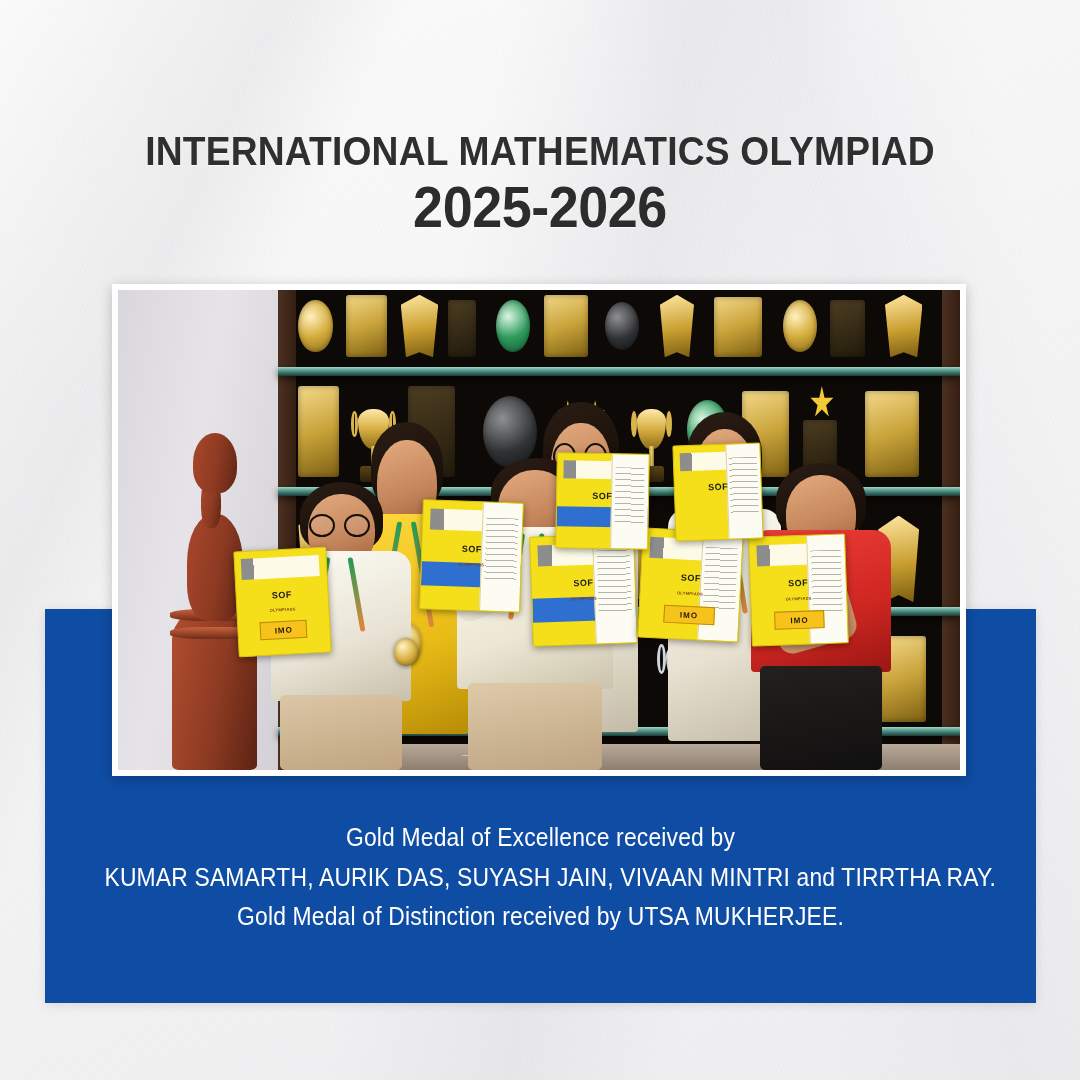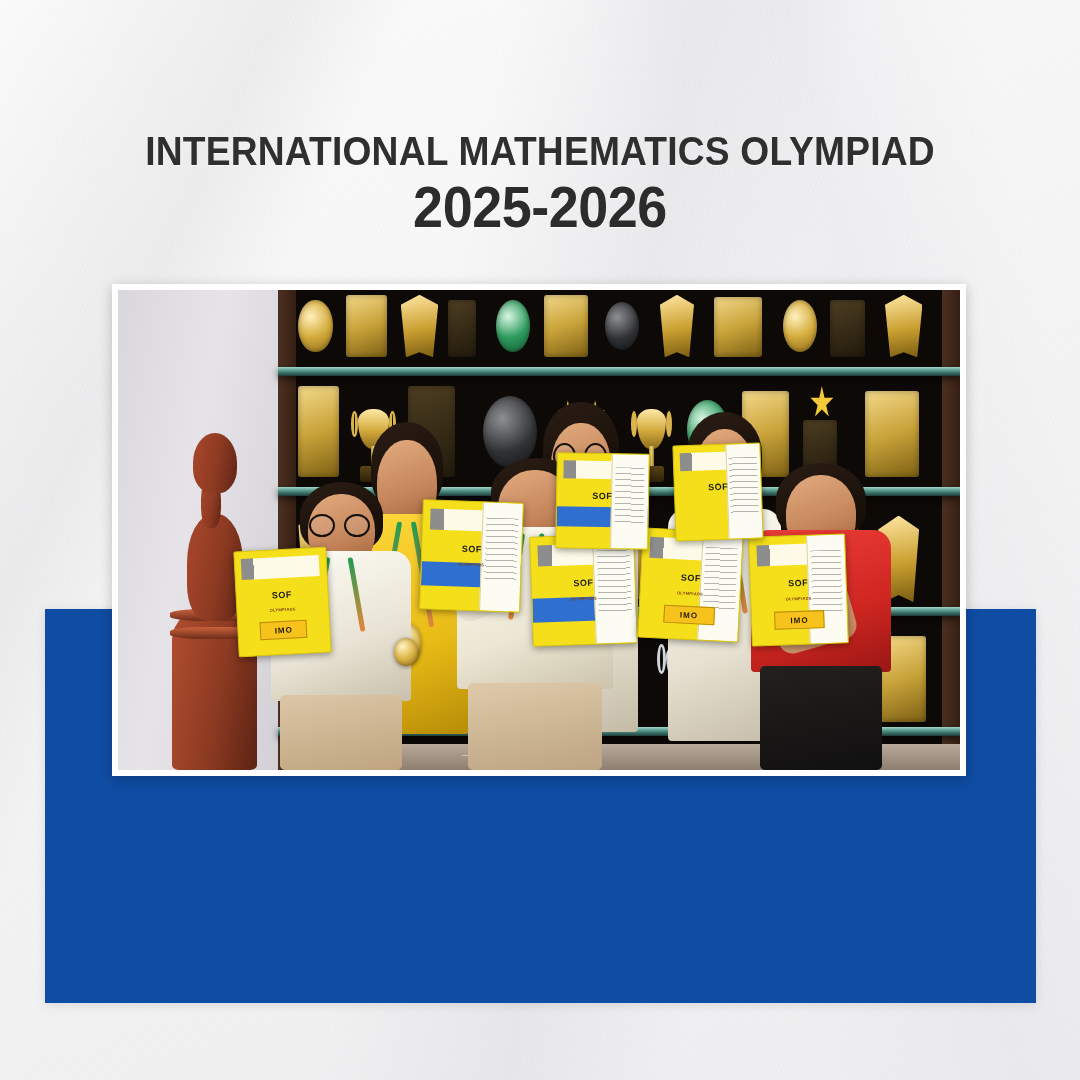--- a/index.html
+++ b/index.html
@@ -444,14 +444,19 @@
         <span class="c-head"></span>
         <span class="c-white"></span>
         <span class="c-lines"></span>
         <span class="c-logo">SOF</span>
       </div>
 
     </div>
   </div>
 
 
+  <div class="caption">
+    <div class="cap-line">Gold Medal of Excellence received by</div>
+    <div class="cap-line cap-names">KUMAR SAMARTH, AURIK DAS, SUYASH JAIN, VIVAAN MINTRI and TIRRTHA RAY.</div>
+    <div class="cap-line">Gold Medal of Distinction received by UTSA MUKHERJEE.</div>
+  </div>
 
 </div>
 
 </body></html>

